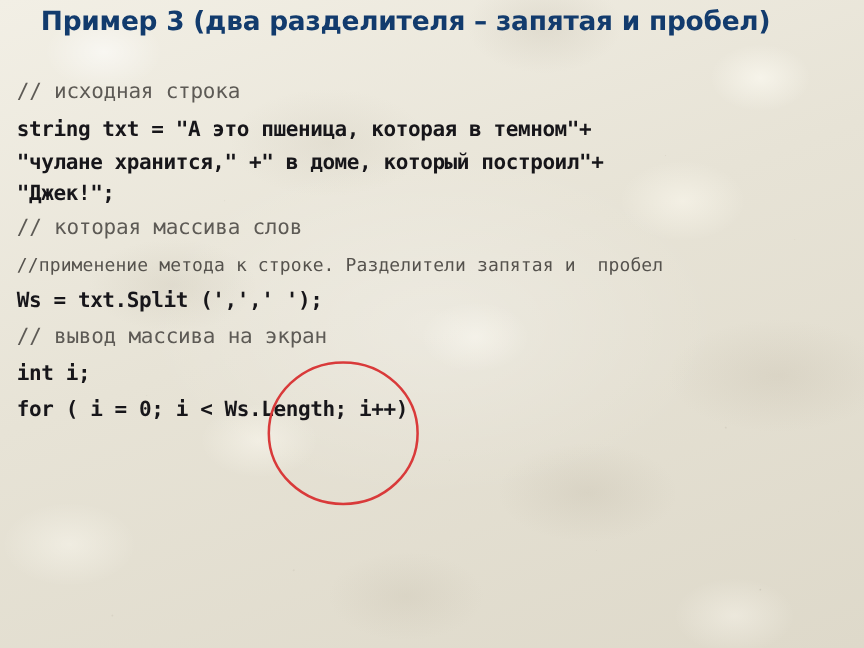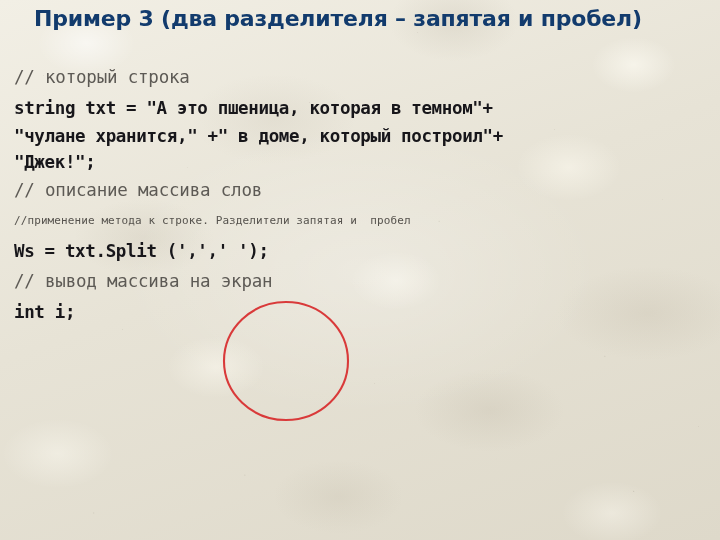--- a/index.html
+++ b/index.html
@@ -115,21 +115,21 @@
     font-size: 17.5px;
     line-height: 31px;
     letter-spacing: -0.2px;
   }
   
   .code-line.cont {
     line-height: 26px;
   }
   
   .comment-line.small {
-    font-size: 11px;
+    font-size: 15px;
     line-height: 30px;
     letter-spacing: 0.1px;
     color: #55524d;
   }
 
   
   #annotation {
     position: absolute;
     left: 221px;
     top: 300px;
@@ -149,40 +149,41 @@
 
 <div id="slide">
 
   <div id="texture"></div>
   <div id="grain"></div>
 
   <h1 id="title">Пример 3 (два разделителя – запятая и пробел)</h1>
 
   <div id="code">
 
-    <div class="line comment-line">// который строка</div>
+    <div class="line comment-line">// исходная строка</div>
 
     <div class="line code-line">string txt = "А это пшеница, которая в темном"+</div>
 
     <div class="line code-line cont">"чулане хранится," +" в доме, который построил"+</div>
 
     <div class="line code-line cont">"Джек!";</div>
 
 
-    <div class="line comment-line">// описание массива слов</div>
+    <div class="line comment-line">// которая массива слов</div>
 
 
     <div class="line comment-line small">//применение метода к строке. Разделители запятая и  пробел</div>
 
     <div class="line code-line">Ws = txt.Split (',',' ');</div>
 
     <div class="line comment-line">// вывод массива на экран</div>
 
     <div class="line code-line">int i;</div>
 
+    <div class="line code-line">for ( i = 0; i &lt; Ws.Length; i++)</div>
 
 
   </div>
 
   <svg id="annotation" viewBox="0 0 130 122">
     <ellipse cx="65" cy="61" rx="62" ry="59"></ellipse>
   </svg>
 
 </div>
 

